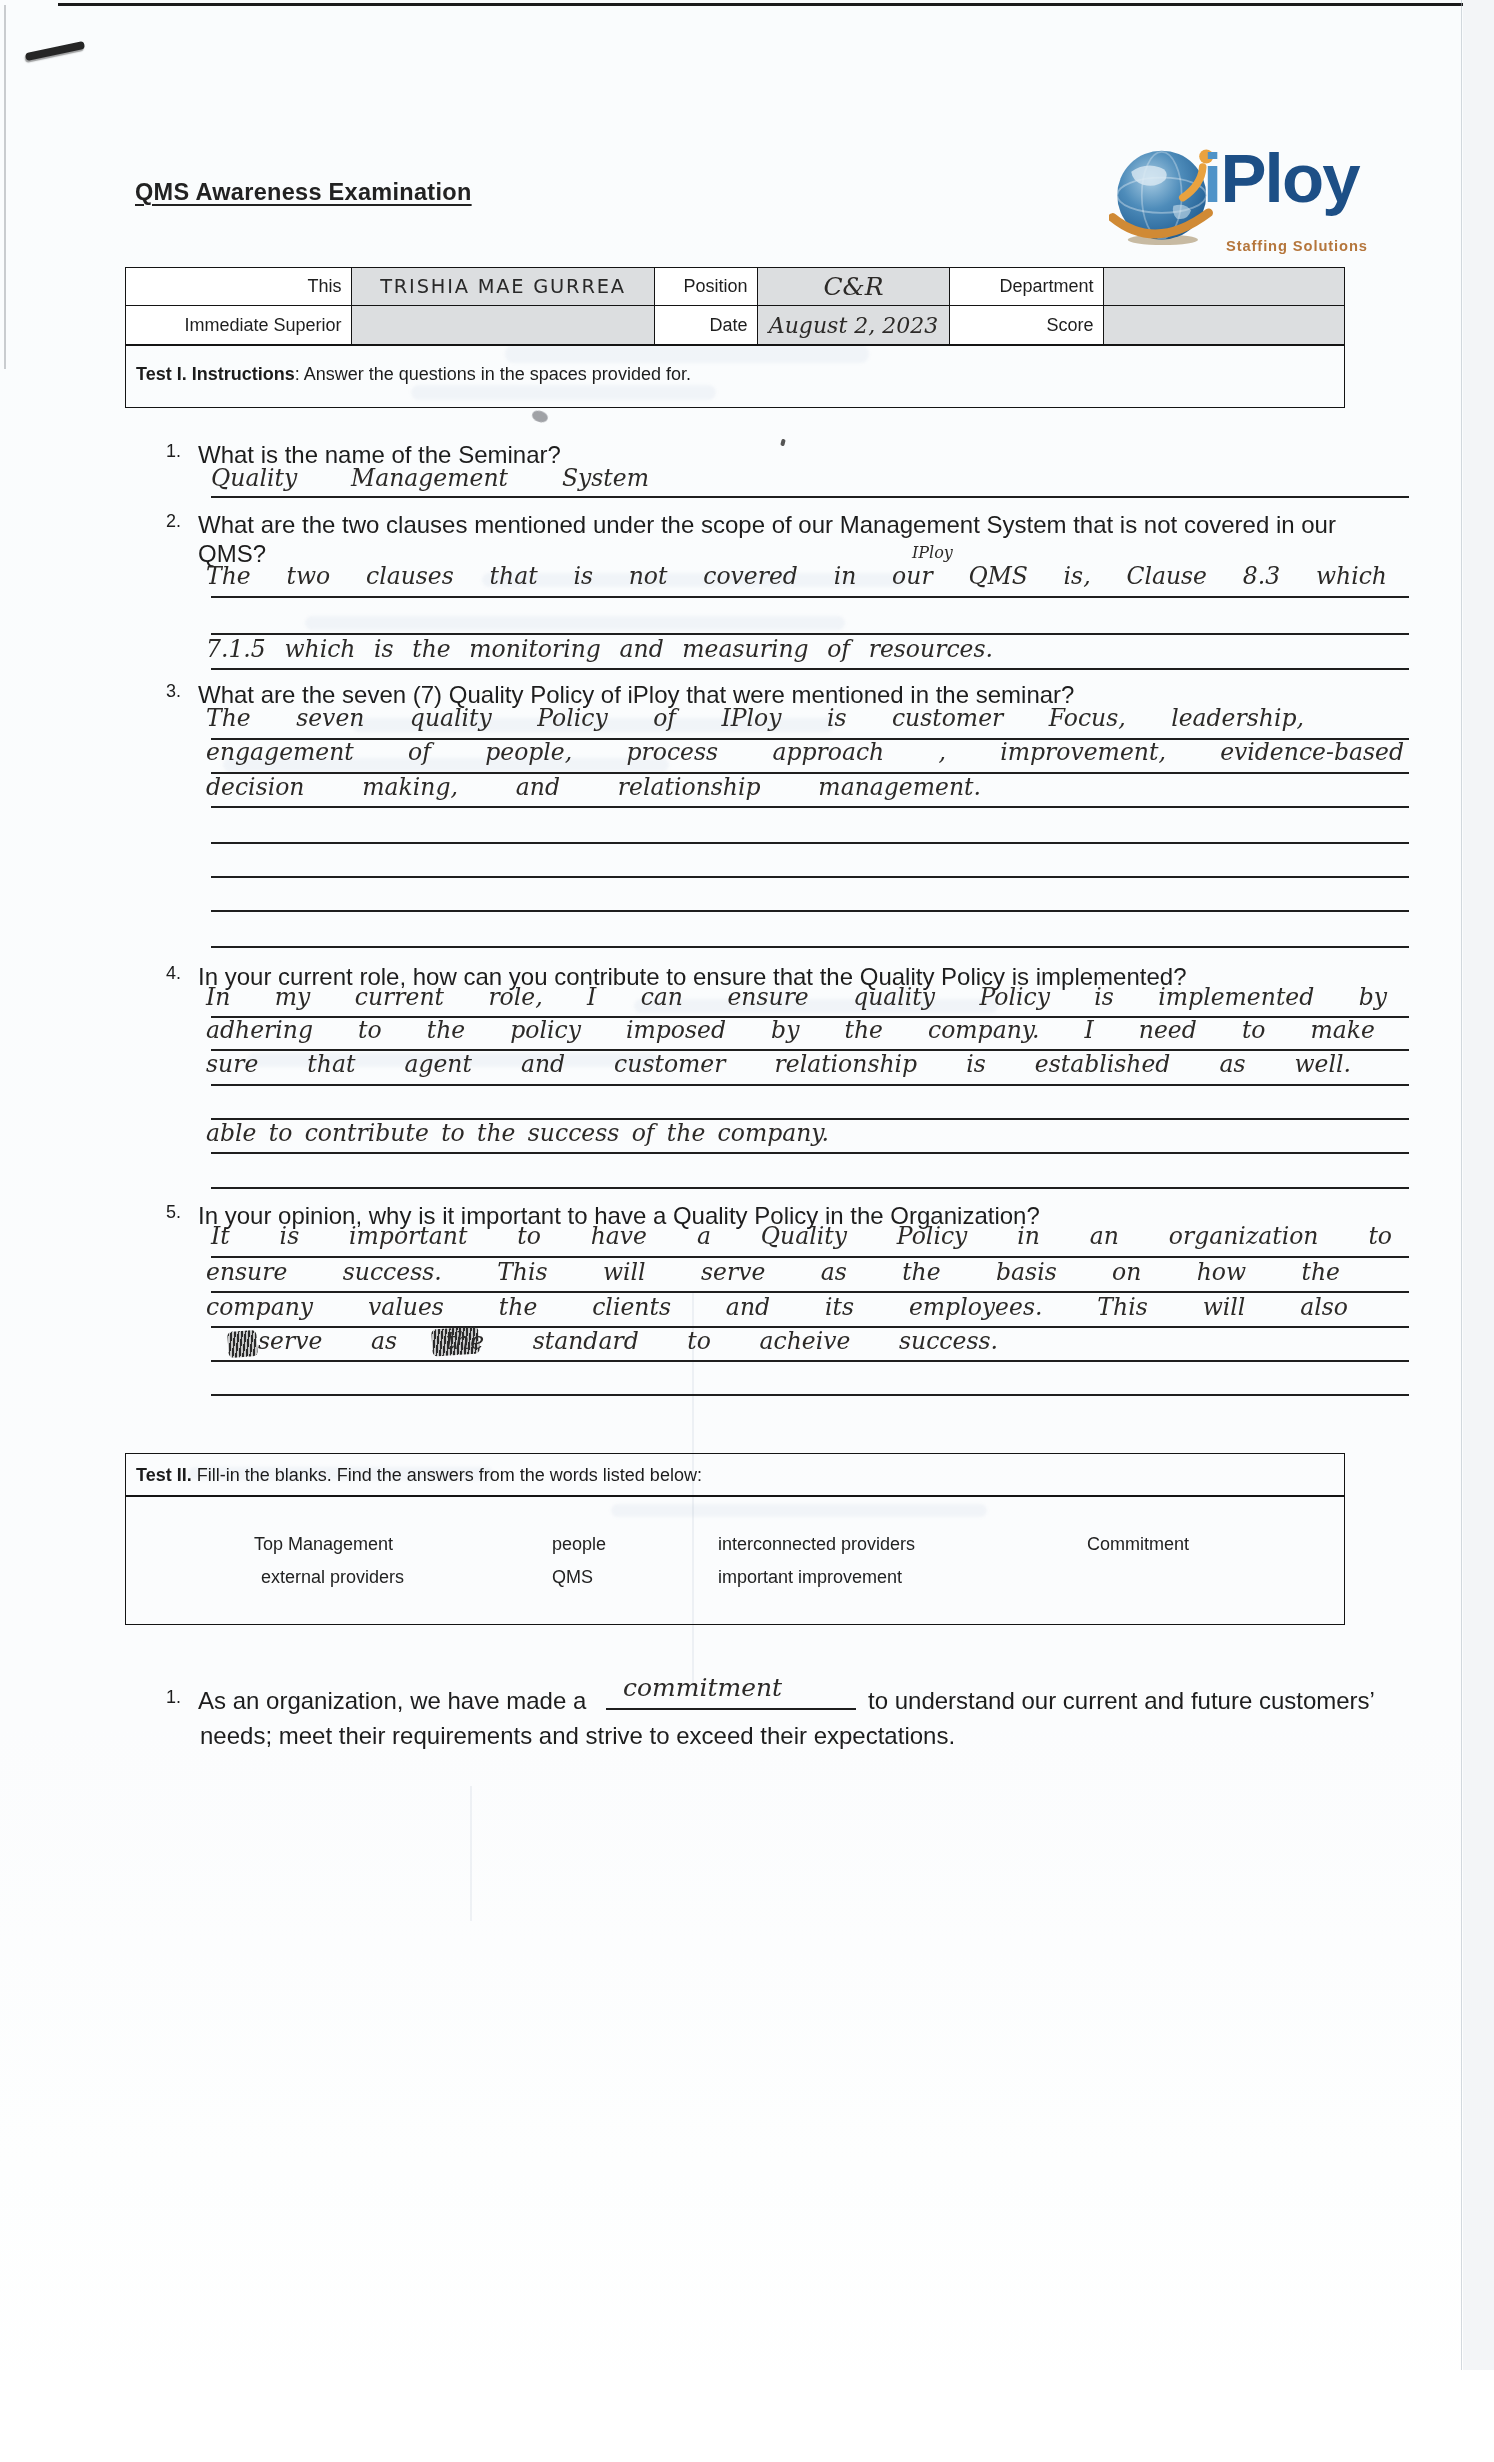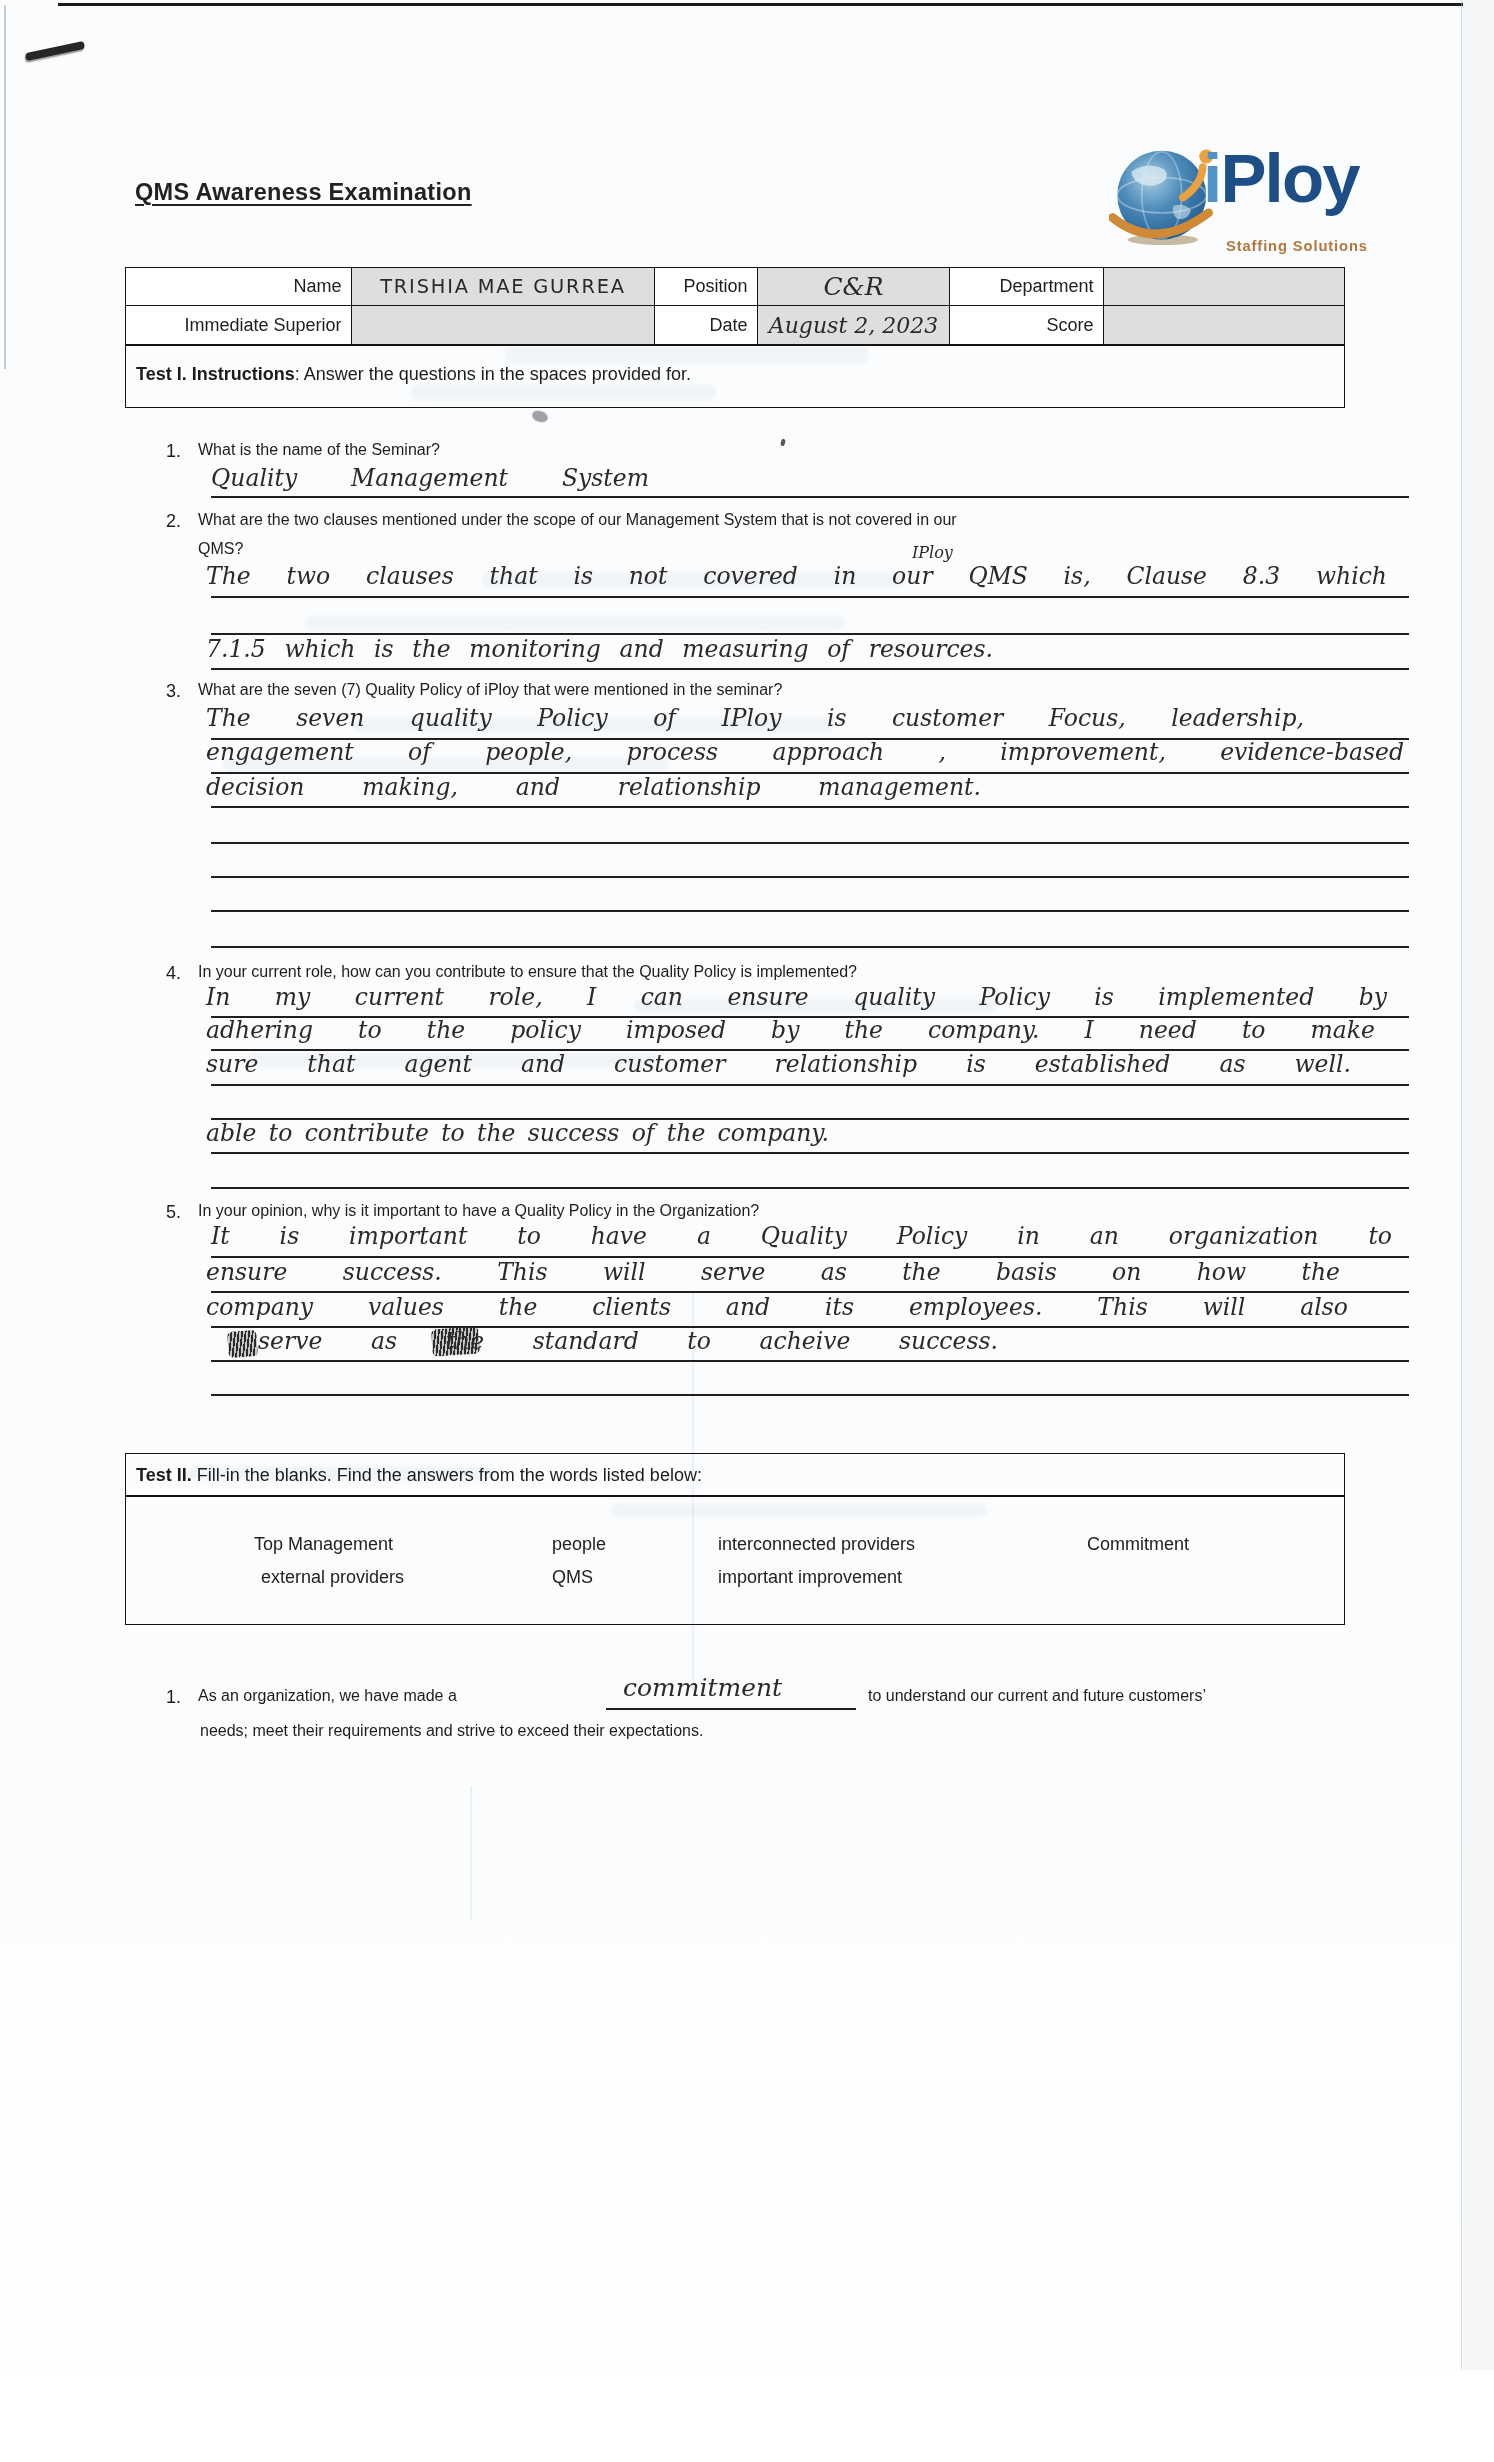--- a/index.html
+++ b/index.html
@@ -41,21 +41,21 @@
   .cell.label { background:#fff; justify-content:flex-end; padding-right:9.4px; color:#1e1e1e; }
   .cell.val { background:#dcdee0; justify-content:center; }
   
   .rule-box { position:absolute; box-sizing:border-box; border:1.8px solid #141414; background:transparent; }
   .t1-head { position:absolute; left:136px; top:364px; font-size:18px; }
   .t2-head { position:absolute; left:136px; top:1465px; font-size:18px; }
   .t2-divider { position:absolute; left:125px; top:1495px; width:1220px; height:1.8px; background:#141414; }
   .bank-word { position:absolute; font-size:18px; color:#222; }
   
   .q-num  { position:absolute; font-size:18px; color:#1d1d1d; }
-  .q-text { position:absolute; font-size:16px; color:#1d1d1d; }
+  .q-text { position:absolute; font-size:24px; color:#1d1d1d; }
   .ans-line { position:absolute; height:2.3px; background:#1f1f1f; }
   
   .hw { position:absolute; font-family:"DejaVu Serif", serif; font-style:italic;
         font-size:23.5px; color:#2c2a28; white-space:nowrap; }
   .hw-just { white-space:normal; text-align:justify; text-align-last:justify; line-height:1; }
   .hw-caps { font-family:"DejaVu Sans", sans-serif; font-style:normal; font-size:19.4px;
              letter-spacing:1.8px; color:#292929; }
   .hw-small { font-size:16px; }
   .scribble { position:absolute; background:repeating-linear-gradient(100deg,#2b2b2b 0 1.8px,rgba(43,43,43,.25) 1.8px 3.5px);
               border-radius:4.7px; transform:rotate(-4deg); }
@@ -105,21 +105,21 @@
       <path d="M110 110 Q130 104 140 118 Q134 136 116 132 Q106 122 110 110 Z" fill="#cfe2ee" opacity=".6"></path>
       <path d="M6 130 Q80 190 170 122" fill="none" stroke="#d08a35" stroke-width="15" stroke-linecap="round"></path>
       <path d="M126 96 Q158 74 160 44" fill="none" stroke="#e9a23f" stroke-width="13" stroke-linecap="round"></path>
       <circle cx="166" cy="26" r="12" fill="#e9a23f"></circle>
     </svg>
     <div class="logo-text"><span class="li">i</span><span class="lp">Ploy</span></div>
     <div class="logo-tagline">Staffing Solutions</div>
   </div>
 
   <div class="info-table">
-    <div class="cell label bR bB">Name</div>
+    <div class="cell label bR bB">This</div>
     <div class="cell val bR bB">
         <span class="hw hw-caps" style="position:static;">TRISHIA MAE GURREA</span>
       </div>
     <div class="cell label bR bB">Position</div>
     <div class="cell val bR bB">
         <span class="hw" style="position:static;font-size:25px;">C&amp;R</span>
       </div>
     <div class="cell label bR bB">Department</div>
     <div class="cell val bB"></div>
     <div class="cell label bR">Immediate Superior</div>

